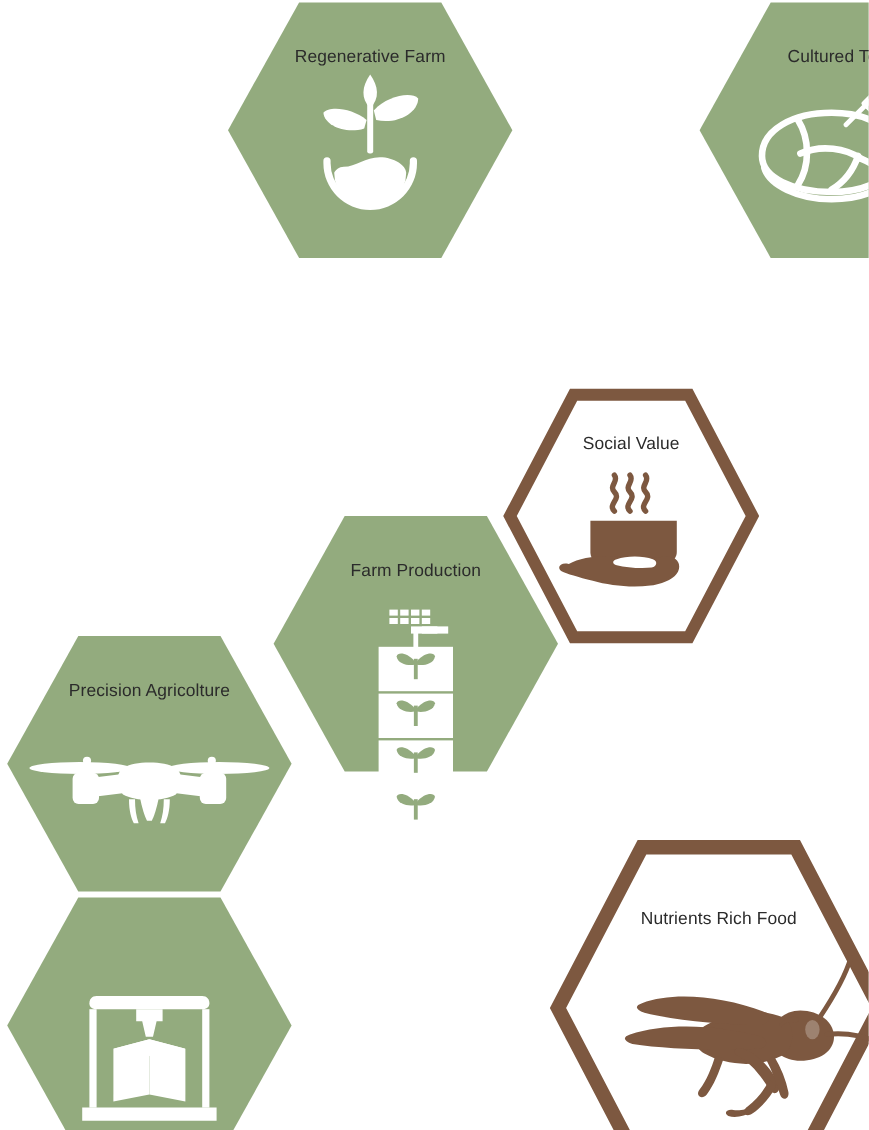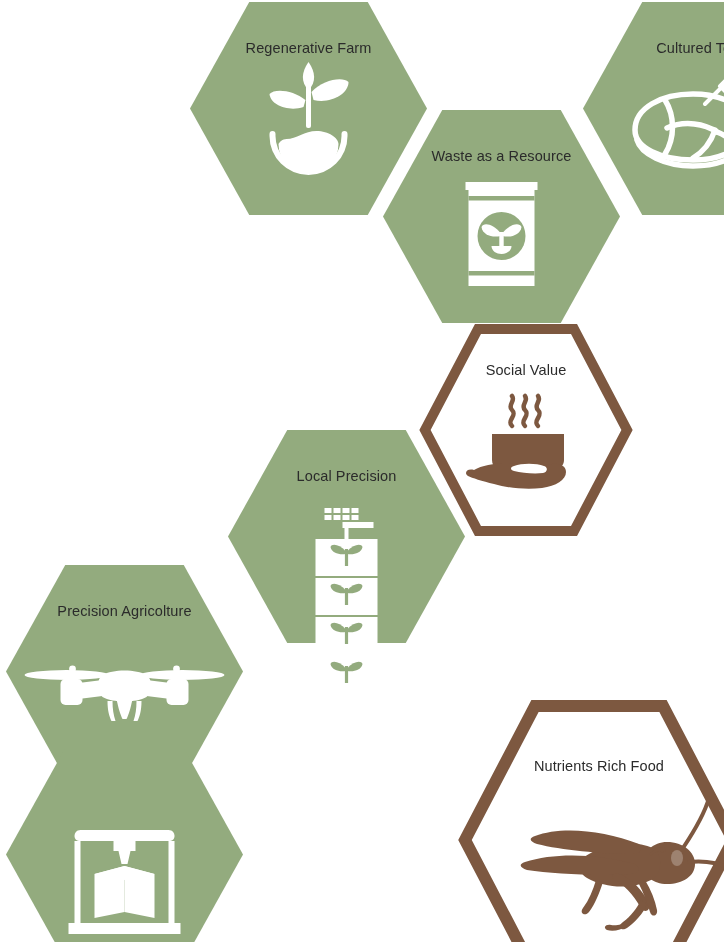--- a/index.html
+++ b/index.html
@@ -88,43 +88,20 @@
         <g stroke="#ffffff" stroke-width="4" stroke-linecap="round">
           <line x1="14" y1="-30" x2="34" y2="-50"></line>
         </g>
         <rect x="32" y="-62" width="13" height="22" rx="2" transform="rotate(45 38.5 -51)"></rect>
         <rect x="40" y="-80" width="19" height="24" rx="3" transform="rotate(45 49.5 -68)"></rect>
       </g>
     </svg>
     <div class="hex-label">Cultured Tech</div>
   </div>
 
-  <div class="hex" style="left:383px; top:110px; width:237px; height:213px;">
-    <svg width="237" height="213" viewBox="0 0 237 213" aria-hidden="true">
-      <polygon points="59.25,0 177.75,0 237,106.5 177.75,213 59.25,213 0,106.5" fill="#93ab7e"></polygon>
-      <g transform="translate(118.5,128)">
-
-        <path d="M -33,-48 L 33,-48 L 33,48 L -33,48 Z" fill="#ffffff"></path>
-
-        <rect x="-36" y="-56" width="72" height="8" fill="#ffffff"></rect>
-
-        <rect x="-33" y="-42" width="66" height="4.5" fill="#93ab7e"></rect>
-        <rect x="-33" y="33" width="66" height="4.5" fill="#93ab7e"></rect>
-
-        <circle cx="0" cy="-2" r="24" fill="#93ab7e"></circle>
-        <g fill="#ffffff">
-          <path d="M -2.2,-6 L 2.2,-6 L 2.2,8 L -2.2,8 Z"></path>
-          <path d="M -1,-5 C -8,-14 -18,-16 -20,-11 C -19,-3 -9,0 -1,-2 Z"></path>
-          <path d="M 1,-5 C 8,-14 18,-16 20,-11 C 19,-3 9,0 1,-2 Z"></path>
-          <path d="M -10,8 C -10,13 -5,16 0,16 C 5,16 10,13 10,8 Z"></path>
-        </g>
-      </g>
-    </svg>
-    <div class="hex-label">Waste as a Resource</div>
-  </div>
 
   <div class="hex" style="left:420px; top:324px; width:212px; height:212px;">
     <svg width="212" height="212" viewBox="0 0 212 212" aria-hidden="true">
       <polygon points="58,5 154,5 207,106 154,207 58,207 5,106" fill="#ffffff" stroke="#7d5840" stroke-width="10" stroke-linejoin="miter"></polygon>
       <g transform="translate(106,130)" fill="#7d5840">
 
         <g fill="none" stroke="#7d5840" stroke-width="4.5" stroke-linecap="round">
           <path d="M -14,-28 C -20,-34 -8,-38 -14,-44 C -19,-49 -10,-53 -14,-58"></path>
           <path d="M -1,-28 C -7,-34 5,-38 -1,-44 C -6,-49 3,-53 -1,-58"></path>
           <path d="M 12,-28 C 6,-34 18,-38 12,-44 C 7,-49 16,-53 12,-58"></path>
@@ -189,24 +166,24 @@
             <path d="M 1,-6 C 7,-13 15,-14 16,-10 C 15,-4 7,-2 1,-3 Z"></path>
           </g>
           <g transform="translate(0,166)">
             <rect x="-1.6" y="-8" width="3.2" height="17"></rect>
             <path d="M -1,-6 C -7,-13 -15,-14 -16,-10 C -15,-4 -7,-2 -1,-3 Z"></path>
             <path d="M 1,-6 C 7,-13 15,-14 16,-10 C 15,-4 7,-2 1,-3 Z"></path>
           </g>
         </g>
       </g>
     </svg>
-    <div class="hex-label">Local Precision</div>
-  </div>
-
-  <div class="hex" style="left:6px; top:530px; width:237px; height:213px;margin-top:35px;">
+    <div class="hex-label">Farm Production</div>
+  </div>
+
+  <div class="hex" style="left:6px; top:530px; width:237px; height:213px;">
     <svg width="237" height="213" viewBox="0 0 237 213" aria-hidden="true">
       <polygon points="59.25,0 177.75,0 237,106.5 177.75,213 59.25,213 0,106.5" fill="#93ab7e"></polygon>
       <g transform="translate(118.5,122)" fill="#ffffff">
 
         <ellipse cx="-58" cy="-12" rx="42" ry="5"></ellipse>
         <ellipse cx="58" cy="-12" rx="42" ry="5"></ellipse>
 
         <circle cx="-52" cy="-18" r="3.4"></circle>
         <circle cx="52" cy="-18" r="3.4"></circle>
 

